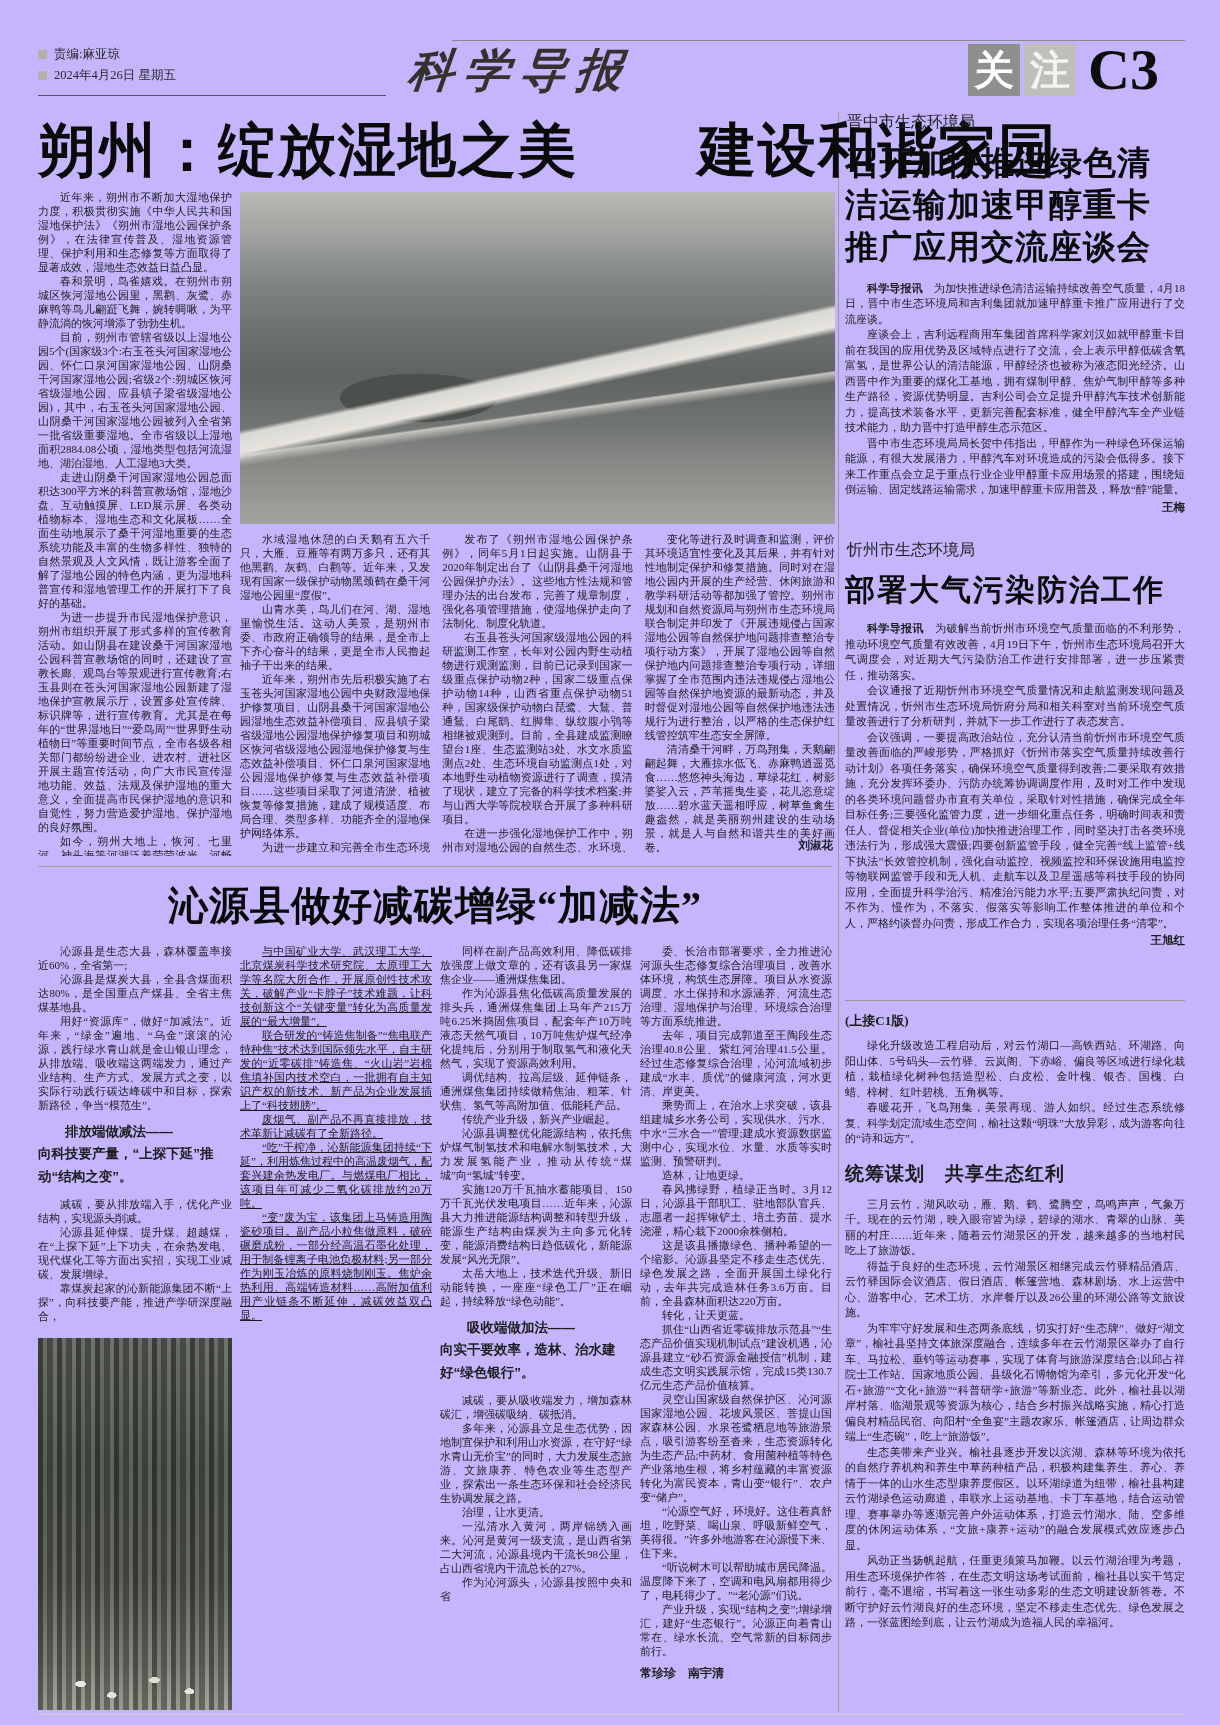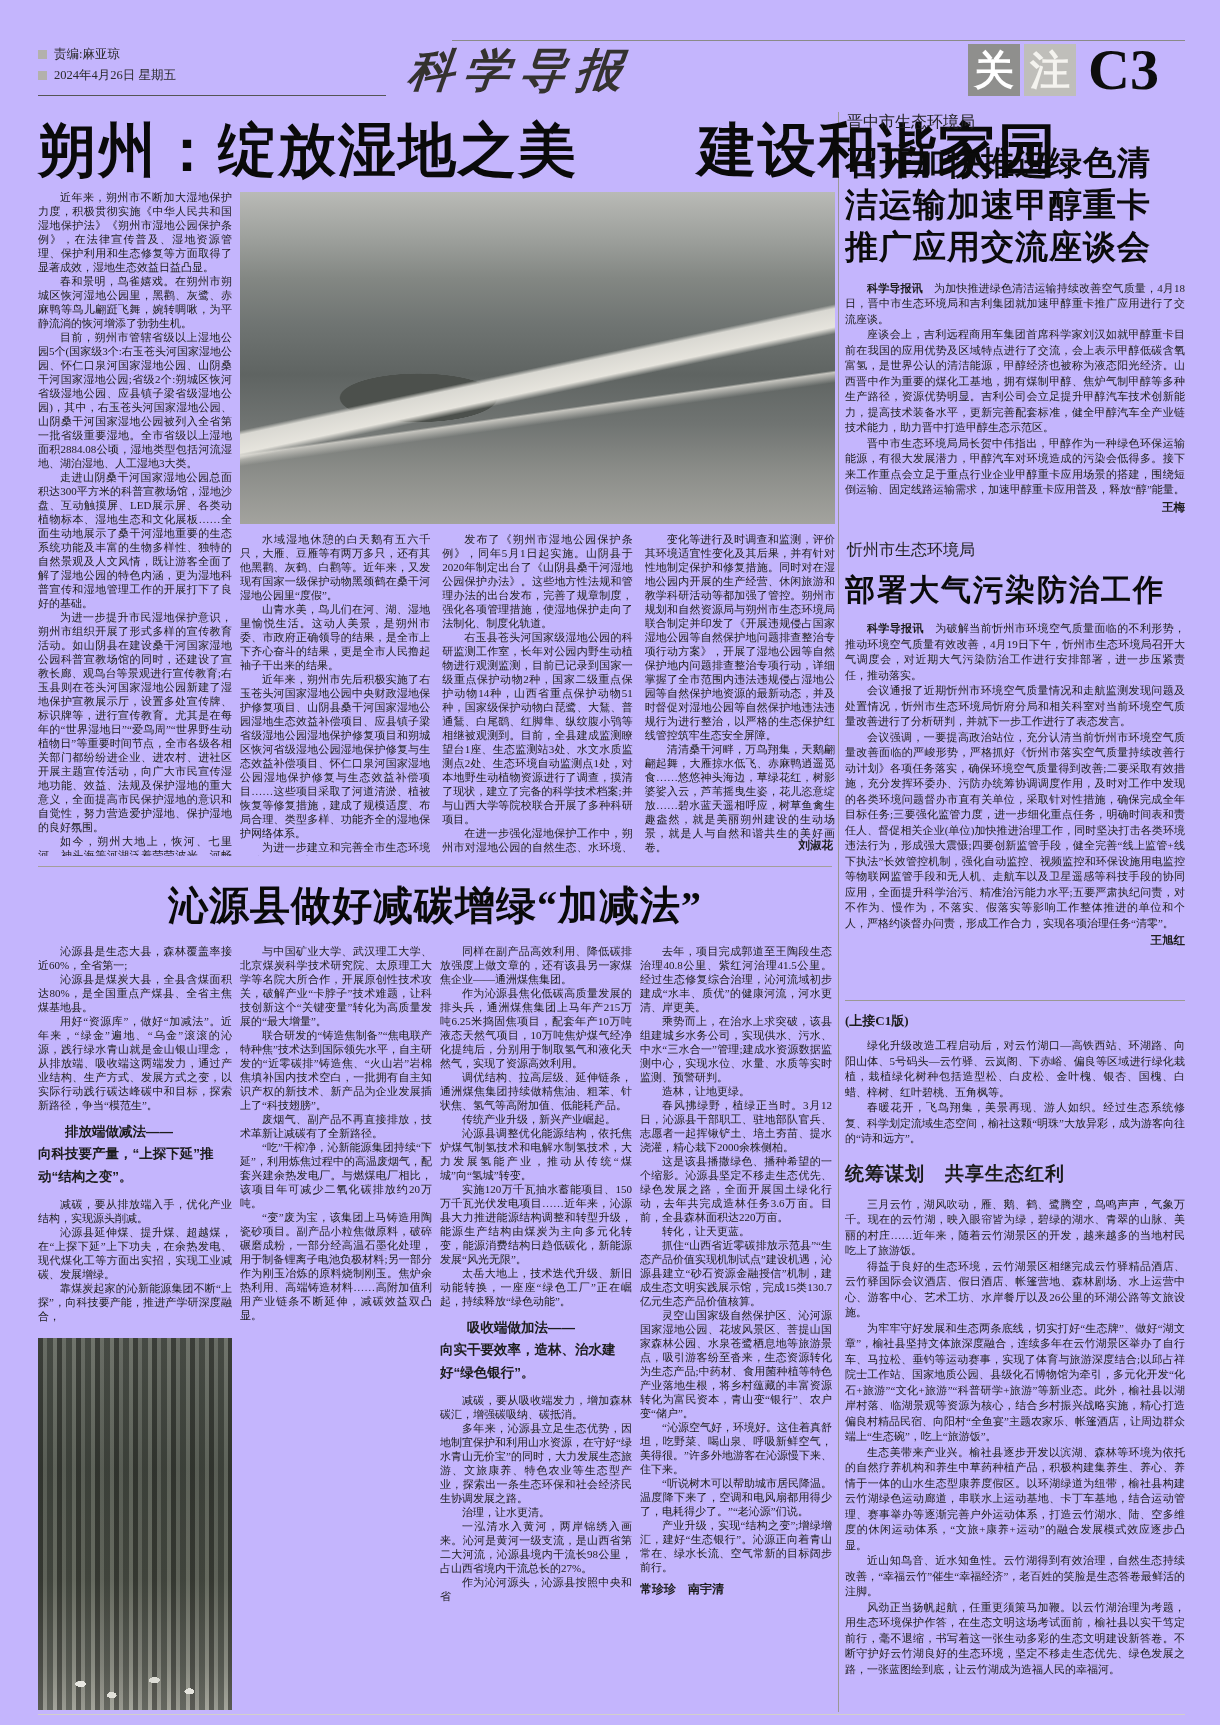--- a/index.html
+++ b/index.html
@@ -38,21 +38,21 @@
        radial-gradient(ellipse 130px 40px at 30% 62%,#4c504c 0 60%,rgba(0,0,0,0) 61%),
        linear-gradient(180deg,#b9bab6 0%,#9da09c 14%,#838783 26%,#6f7472 40%,#5f6462 55%,#707472 70%,#8b8d89 84%,#a3a39e 100%);}
   .a1cols{position:absolute;left:240px;top:532px;width:595px;height:324px;display:flex;gap:12px;}
   .a1cols .fcol{flex:1;overflow:hidden;text-align:justify;}
   .a1-author{position:absolute;left:645px;top:838px;width:188px;text-align:right;
              font-weight:700;font-size:11.5px;}
   
   .a2-head{position:absolute;left:38px;top:878px;width:794px;text-align:center;
            font-family:"Liberation Serif",serif;font-weight:900;font-size:40px;letter-spacing:1px;color:#0a0a0a;}
   .a2c1{left:38px;top:944px;width:194px;height:390px;}
-  .a2c2{left:240px;top:944px;width:192px;height:764px;}
+  .a2c2{left:240px;top:944px;width:192px;height:764px;text-decoration:underline;}
   .a2c3{left:440px;top:944px;width:192px;height:764px;}
   .a2c4{left:640px;top:944px;width:192px;height:764px;}
   .a2sub{margin:9px 0;font-family:"Liberation Sans","DejaVu Sans",sans-serif;font-weight:700;
          font-size:13.5px;line-height:1.65;text-indent:2em;text-align:left;}
   .photo2{position:absolute;left:38px;top:1338px;width:194px;height:372px;
      background:
        radial-gradient(ellipse 9px 5px at 22% 93%,#e9e8e2 0 60%,rgba(0,0,0,0) 61%),
        radial-gradient(ellipse 8px 5px at 38% 96%,#e2e1da 0 60%,rgba(0,0,0,0) 61%),
        radial-gradient(ellipse 9px 5px at 60% 92%,#ddddd6 0 60%,rgba(0,0,0,0) 61%),
        radial-gradient(ellipse 8px 5px at 78% 95%,#e6e5de 0 60%,rgba(0,0,0,0) 61%),
@@ -163,20 +163,21 @@
       <span>吸收端做加法——</span><br>
       <span>向实干要效率，造林、治水建好“绿色银行”。</span>
     </p>
     <p class="bp">减碳，要从吸收端发力，增加森林碳汇，增强碳吸纳、碳抵消。</p>
     <p class="bp">多年来，沁源县立足生态优势，因地制宜保护和利用山水资源，在守好“绿水青山无价宝”的同时，大力发展生态旅游、文旅康养、特色农业等生态型产业，探索出一条生态环保和社会经济民生协调发展之路。</p>
     <p class="bp">治理，让水更清。</p>
     <p class="bp">一泓清水入黄河，两岸锦绣入画来。沁河是黄河一级支流，是山西省第二大河流，沁源县境内干流长98公里，占山西省境内干流总长的27%。</p>
     <p class="bp">作为沁河源头，沁源县按照中央和省</p>
   </div>
   <div class="col a2c4">
+    <p class="bp">委、长治市部署要求，全力推进沁河源头生态修复综合治理项目，改善水体环境，构筑生态屏障。项目从水资源调度、水土保持和水源涵养、河流生态治理、湿地保护与治理、环境综合治理等方面系统推进。</p>
     <p class="bp">去年，项目完成郭道至王陶段生态治理40.8公里、紫红河治理41.5公里。经过生态修复综合治理，沁河流域初步建成“水丰、质优”的健康河流，河水更清、岸更美。</p>
     <p class="bp">乘势而上，在治水上求突破，该县组建城乡水务公司，实现供水、污水、中水“三水合一”管理;建成水资源数据监测中心，实现水位、水量、水质等实时监测、预警研判。</p>
     <p class="bp">造林，让地更绿。</p>
     <p class="bp">春风拂绿野，植绿正当时。3月12日，沁源县干部职工、驻地部队官兵、志愿者一起挥锹铲土、培土夯苗、提水浇灌，精心栽下2000余株侧柏。</p>
     <p class="bp">这是该县播撒绿色、播种希望的一个缩影。沁源县坚定不移走生态优先、绿色发展之路，全面开展国土绿化行动，去年共完成造林任务3.6万亩。目前，全县森林面积达220万亩。</p>
     <p class="bp">转化，让天更蓝。</p>
     <p class="bp">抓住“山西省近零碳排放示范县”“生态产品价值实现机制试点”建设机遇，沁源县建立“砂石资源金融授信”机制，建成生态文明实践展示馆，完成15类130.7亿元生态产品价值核算。</p>
     <p class="bp">灵空山国家级自然保护区、沁河源国家湿地公园、花坡风景区、菩提山国家森林公园、水泉苍鹭栖息地等旅游景点，吸引游客纷至沓来，生态资源转化为生态产品;中药材、食用菌种植等特色产业落地生根，将乡村蕴藏的丰富资源转化为富民资本，青山变“银行”、农户变“储户”。</p>
     <p class="bp">“沁源空气好，环境好。这住着真舒坦，吃野菜、喝山泉、呼吸新鲜空气，美得很。”许多外地游客在沁源慢下来、住下来。</p>
     <p class="bp">“听说树木可以帮助城市居民降温。温度降下来了，空调和电风扇都用得少了，电耗得少了。”“老沁源”们说。</p>
@@ -204,17 +205,16 @@
 
   <div class="sb sb-c">
     <p class="cont-label">(上接C1版)</p>
     <p class="sbp">绿化升级改造工程启动后，对云竹湖口—高铁西站、环湖路、向阳山体、5号码头—云竹驿、云岚阁、下赤峪、偏良等区域进行绿化栽植，栽植绿化树种包括造型松、白皮松、金叶槐、银杏、国槐、白蜡、梓树、红叶碧桃、五角枫等。</p>
     <p class="sbp">春暖花开，飞鸟翔集，美景再现、游人如织。经过生态系统修复、科学划定流域生态空间，榆社这颗“明珠”大放异彩，成为游客向往的“诗和远方”。</p>
     <p class="cont-sub">统筹谋划　共享生态红利</p>
     <p class="sbp">三月云竹，湖风吹动，雁、鹅、鹤、鹭腾空，鸟鸣声声，气象万千。现在的云竹湖，映入眼帘皆为绿，碧绿的湖水、青翠的山脉、美丽的村庄……近年来，随着云竹湖景区的开发，越来越多的当地村民吃上了旅游饭。</p>
     <p class="sbp">得益于良好的生态环境，云竹湖景区相继完成云竹驿精品酒店、云竹驿国际会议酒店、假日酒店、帐篷营地、森林剧场、水上运营中心、游客中心、艺术工坊、水岸餐厅以及26公里的环湖公路等文旅设施。</p>
     <p class="sbp">为牢牢守好发展和生态两条底线，切实打好“生态牌”、做好“湖文章”，榆社县坚持文体旅深度融合，连续多年在云竹湖景区举办了自行车、马拉松、垂钓等运动赛事，实现了体育与旅游深度结合;以邱占祥院士工作站、国家地质公园、县级化石博物馆为牵引，多元化开发“化石+旅游”“文化+旅游”“科普研学+旅游”等新业态。此外，榆社县以湖岸村落、临湖景观等资源为核心，结合乡村振兴战略实施，精心打造偏良村精品民宿、向阳村“全鱼宴”主题农家乐、帐篷酒店，让周边群众端上“生态碗”，吃上“旅游饭”。</p>
     <p class="sbp">生态美带来产业兴。榆社县逐步开发以滨湖、森林等环境为依托的自然疗养机构和养生中草药种植产品，积极构建集养生、养心、养情于一体的山水生态型康养度假区。以环湖绿道为纽带，榆社县构建云竹湖绿色运动廊道，串联水上运动基地、卡丁车基地，结合运动管理、赛事举办等逐渐完善户外运动体系，打造云竹湖水、陆、空多维度的休闲运动体系，“文旅+康养+运动”的融合发展模式效应逐步凸显。</p>
-    <p class="sbp">近山知鸟音、近水知鱼性。云竹湖得到有效治理，自然生态持续改善，“幸福云竹”催生“幸福经济”，老百姓的笑脸是生态答卷最鲜活的注脚。</p>
     <p class="sbp">风劲正当扬帆起航，任重更须策马加鞭。以云竹湖治理为考题，用生态环境保护作答，在生态文明这场考试面前，榆社县以实干笃定前行，毫不退缩，书写着这一张生动多彩的生态文明建设新答卷。不断守护好云竹湖良好的生态环境，坚定不移走生态优先、绿色发展之路，一张蓝图绘到底，让云竹湖成为造福人民的幸福河。</p>
   </div>
 
 </div>
 
 </body></html>

